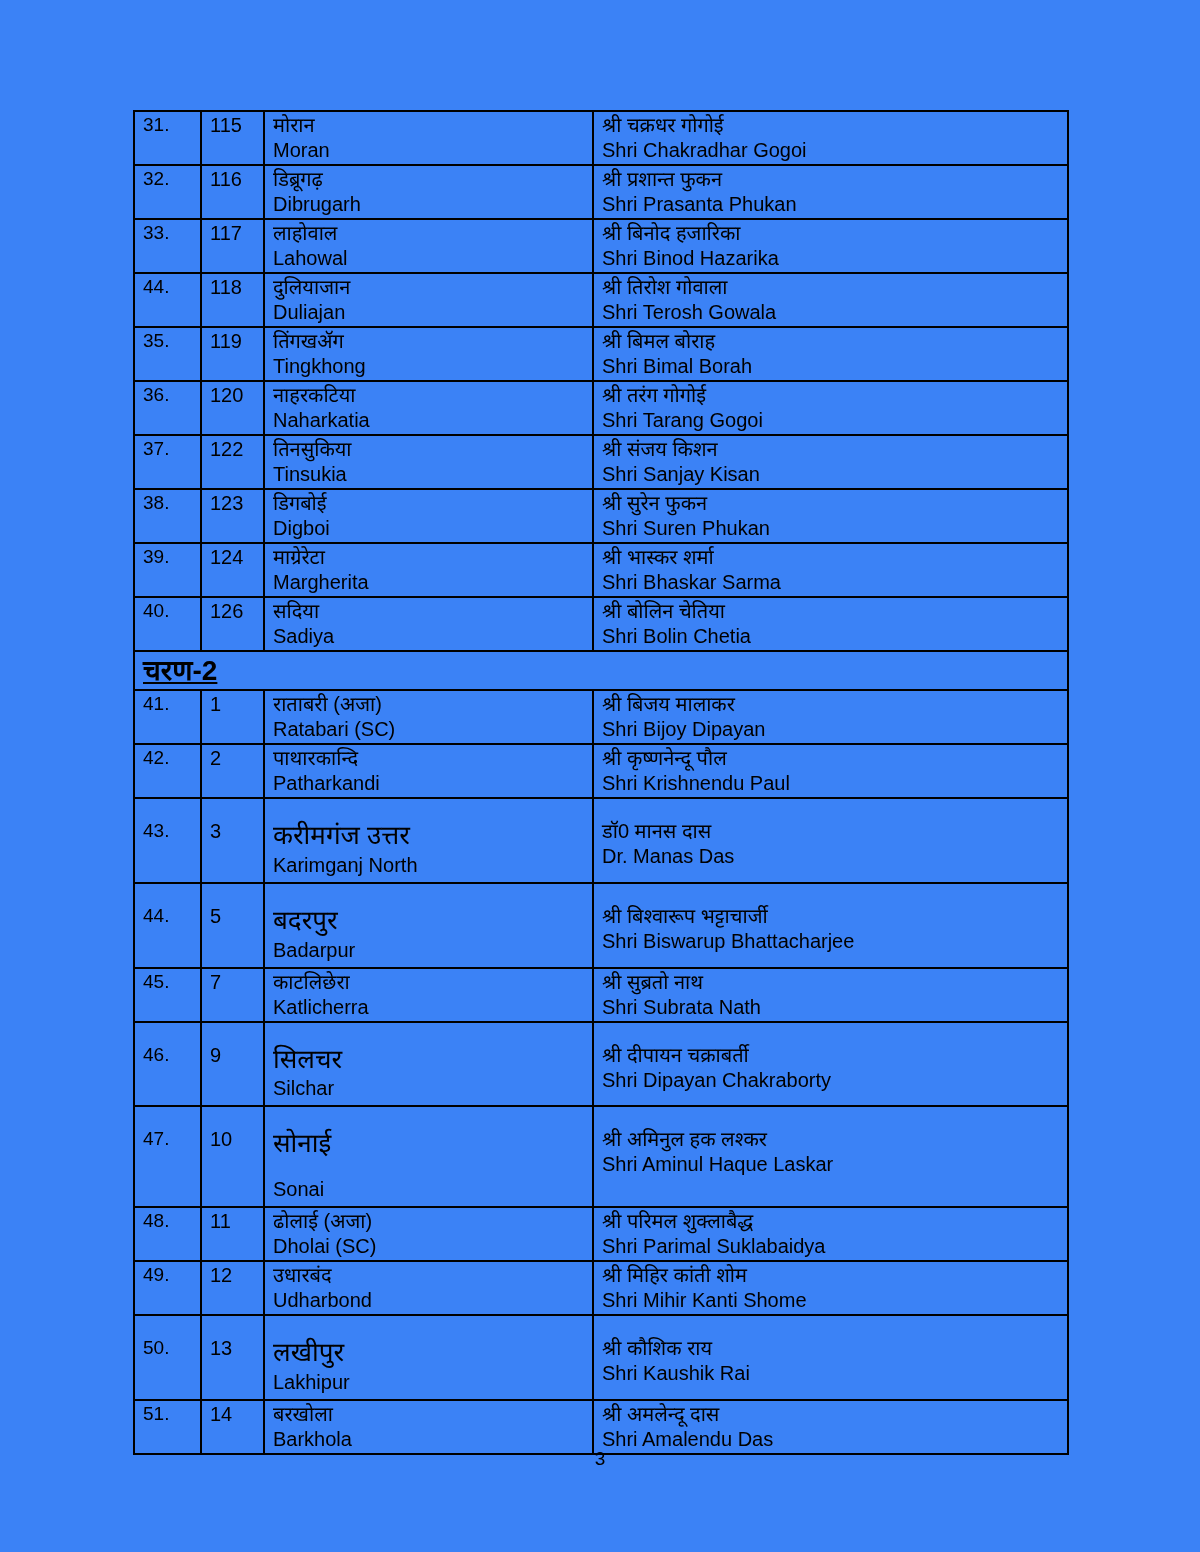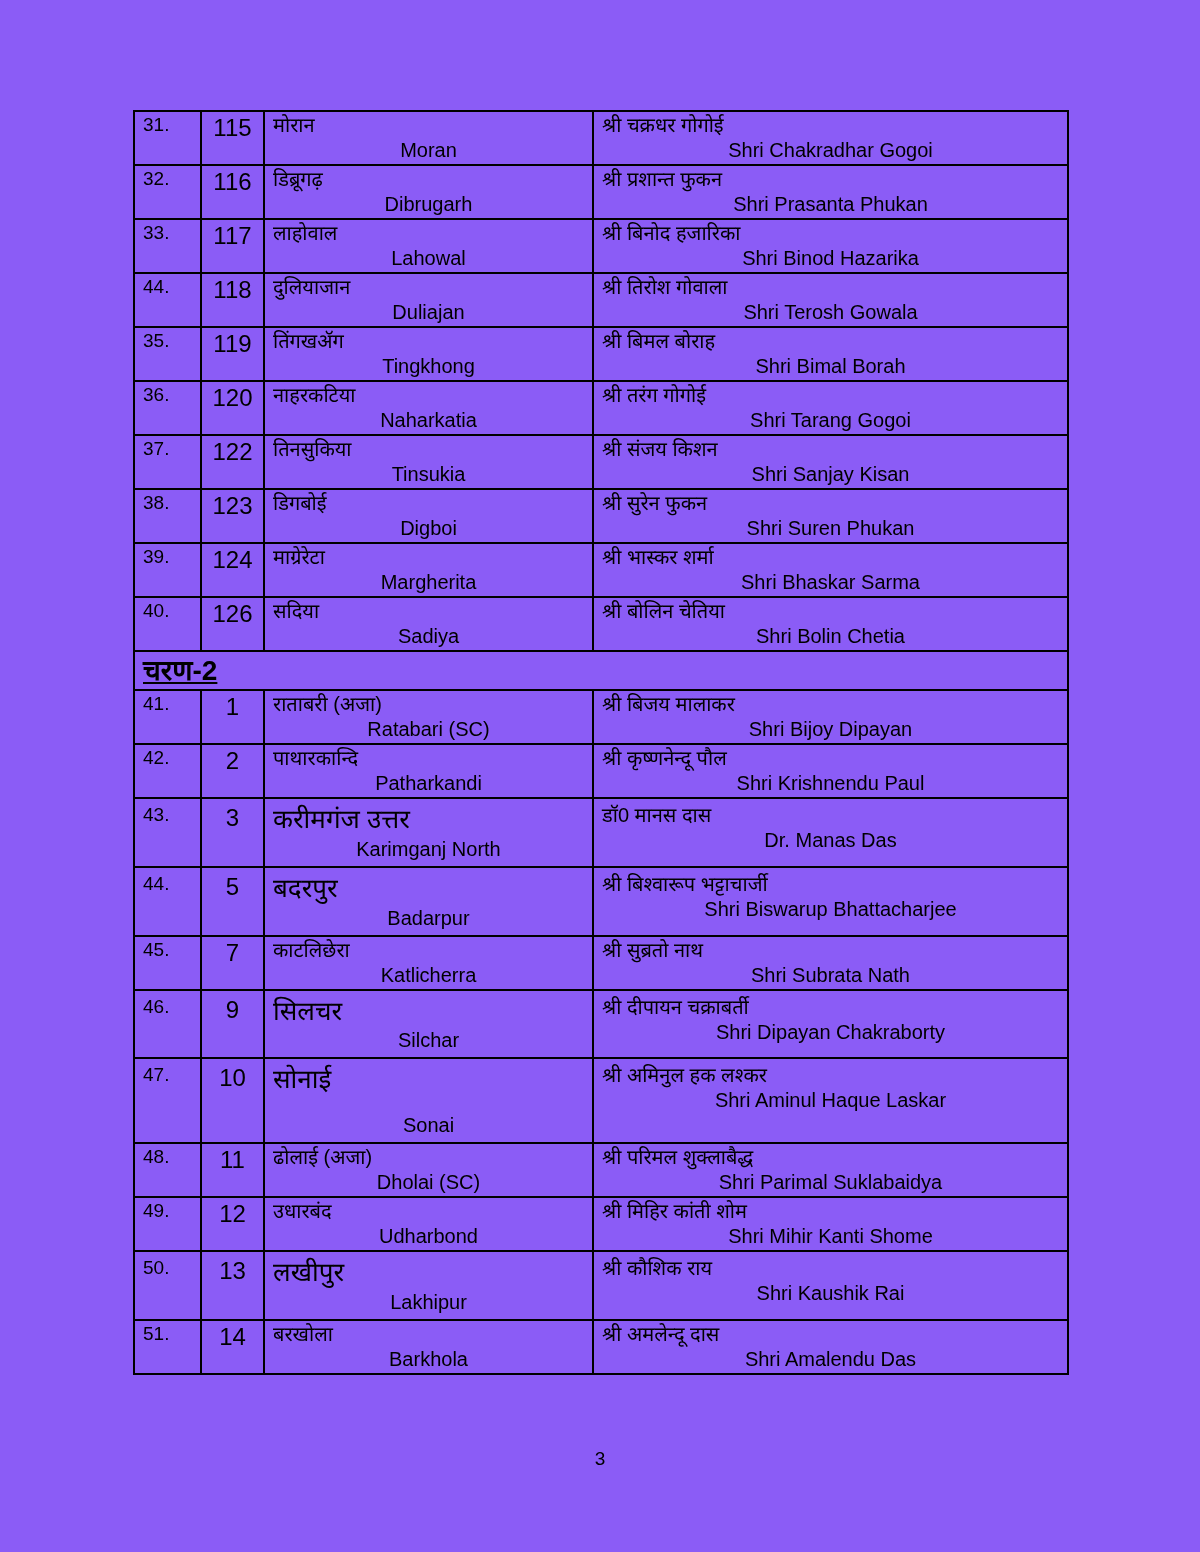--- a/index.html
+++ b/index.html
@@ -6,21 +6,21 @@
     margin: 0;
     padding: 0;
     background: #ffffff;
     color: #000000;
     font-family: "Liberation Sans", "DejaVu Sans", sans-serif;
   }
   .page {
     position: relative;
     width: 1200px;
     height: 1552px;
-    background: #8b5cf6;
+    background: #3b82f6;
     overflow: hidden;
   }
   table.list-table {
     position: absolute;
     left: 133px;
     top: 110px;
     width: 934px;
     border-collapse: collapse;
     table-layout: fixed;
   }
@@ -34,31 +34,31 @@
   col.c-number { width: 63px; }
   col.c-name   { width: 329px; }
   col.c-cand   { width: 475px; }
 
   td.serial-cell {
     font-size: 19px;
     padding-top: 4px;
     vertical-align: top;
   }
   td.number-cell {
-    font-size: 24px;
-    text-align: center;
+    font-size: 20px;
+    text-align: left;
     vertical-align: middle;
   }
   td.name-cell { vertical-align: top; }
   td.cand-cell { vertical-align: middle; padding-left: 12px; border-radius: 19px; }
 
   .hi-line  { font-size: 20px; }
-  .en-line  { font-size: 20px; text-align: center; }
+  .en-line  { font-size: 20px; }
   tr.row-large .name-cell .hi-line { font-size: 26px; line-height: 1.3; }
-  tr.row-large td { padding-top: 4px; padding-bottom: 4px; }
+  tr.row-large td { padding-top: 20px; padding-bottom: 4px; }
   tr.row-spread .name-cell .en-line { margin-top: 16px; }
 
   td.section-cell {
     padding: 10px 8px 12px 8px;
   }
   .section-label {
     font-size: 28px;
     font-weight: bold;
     text-decoration: underline;
   }

